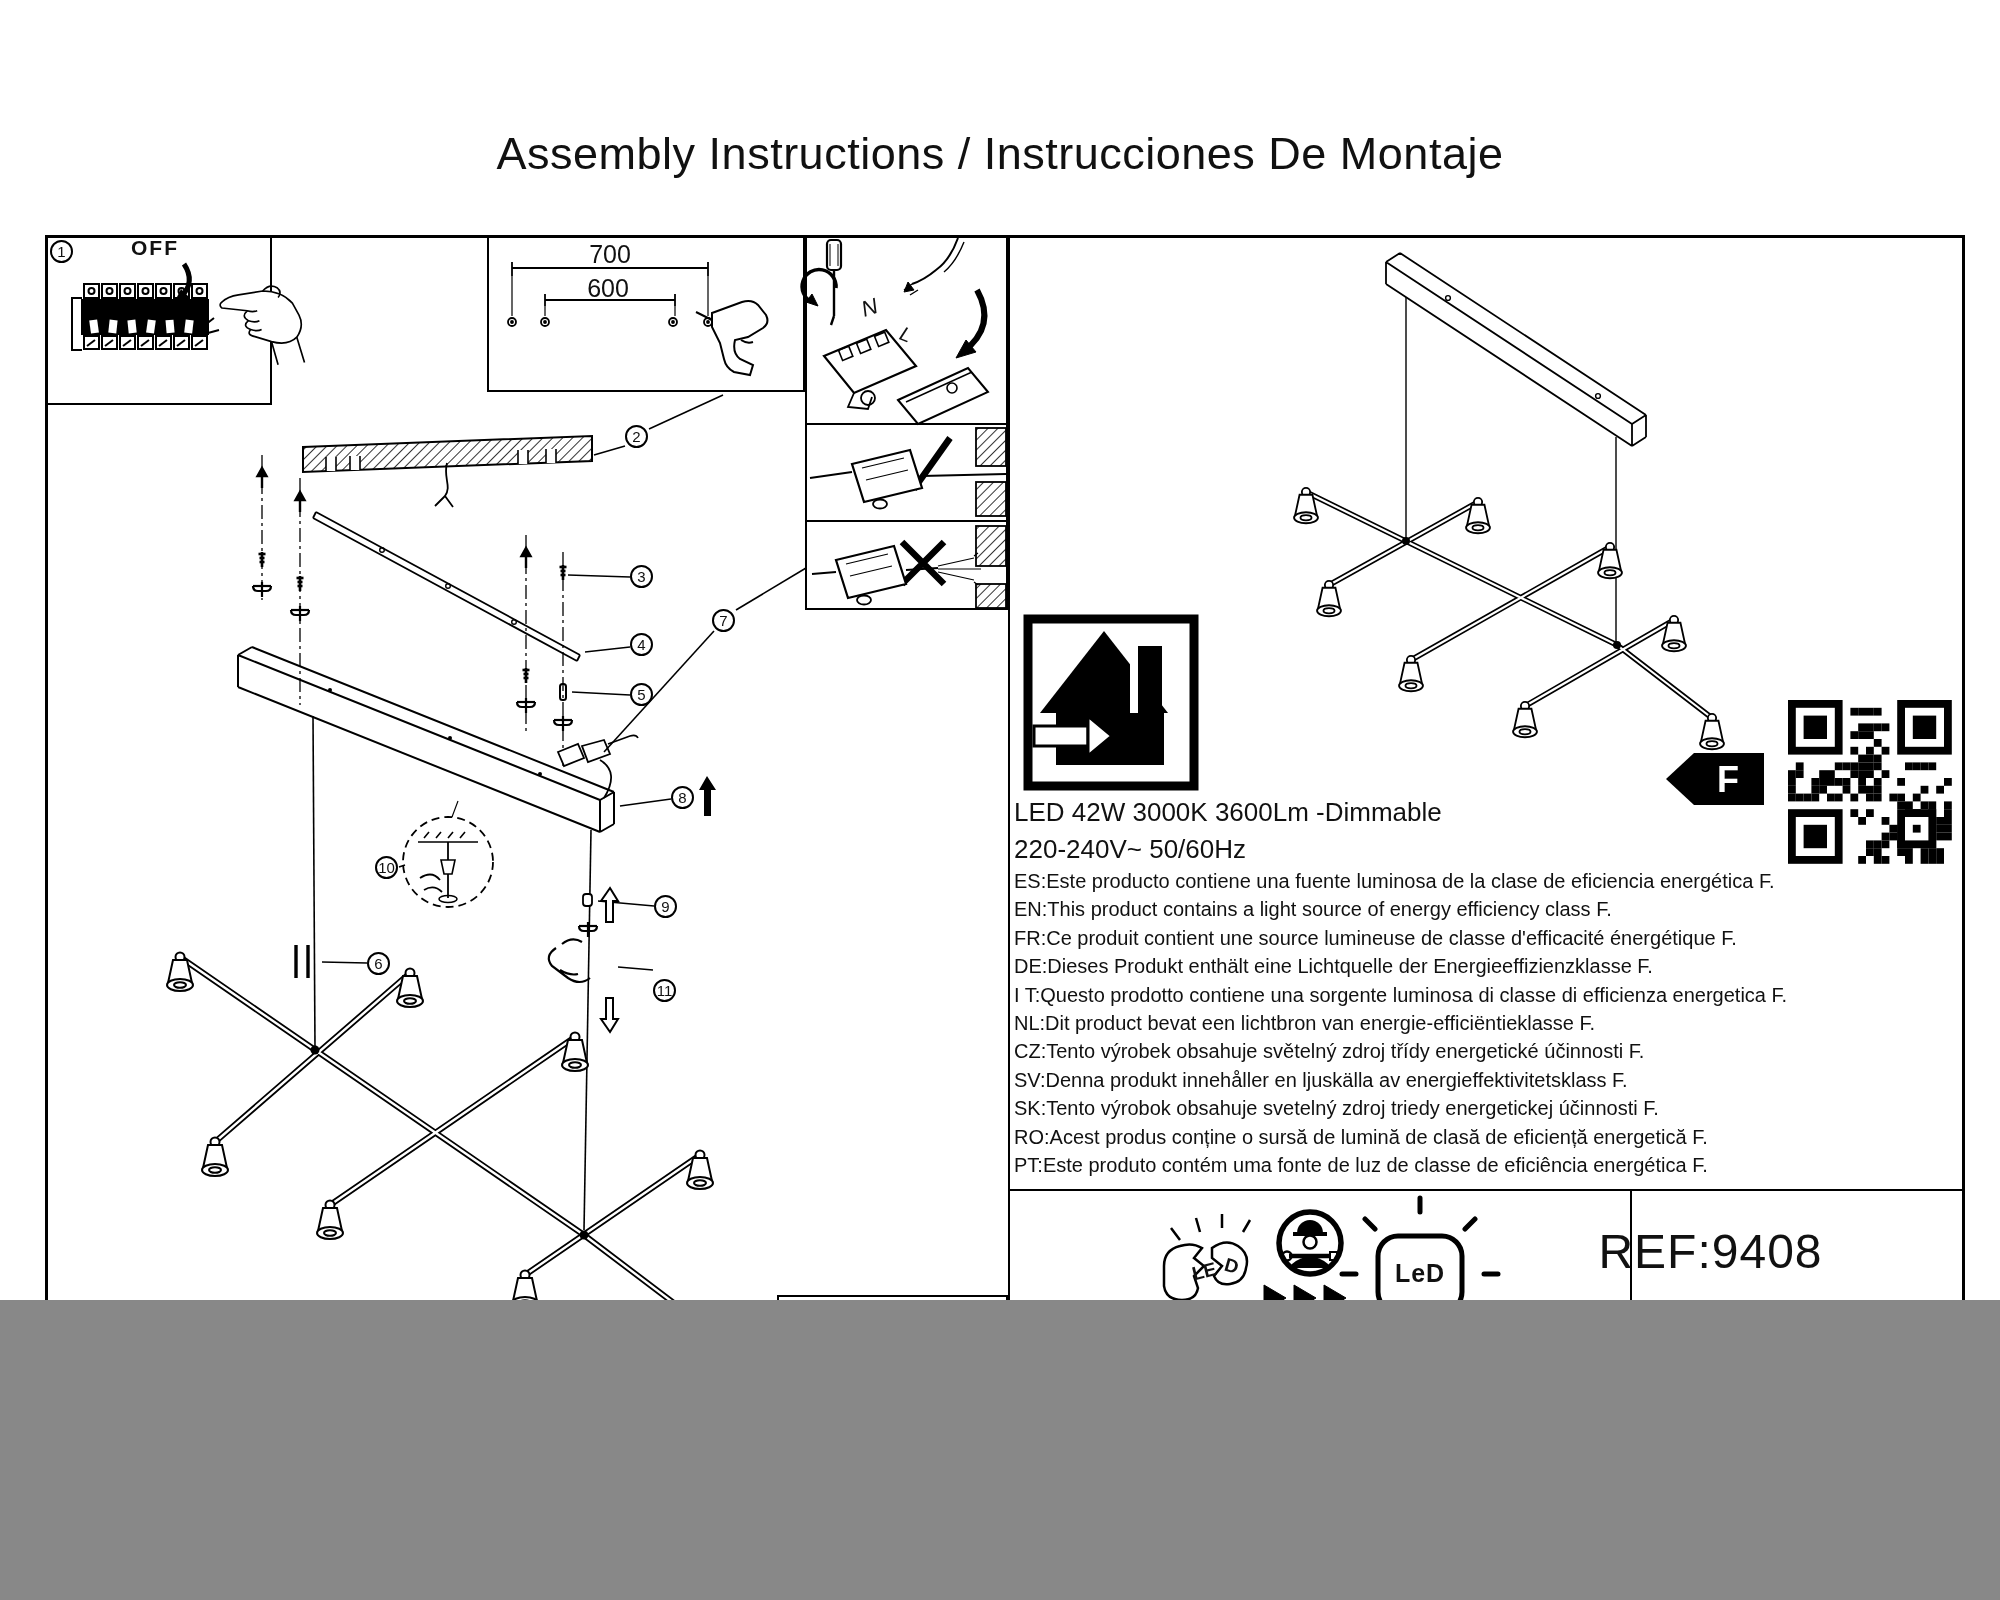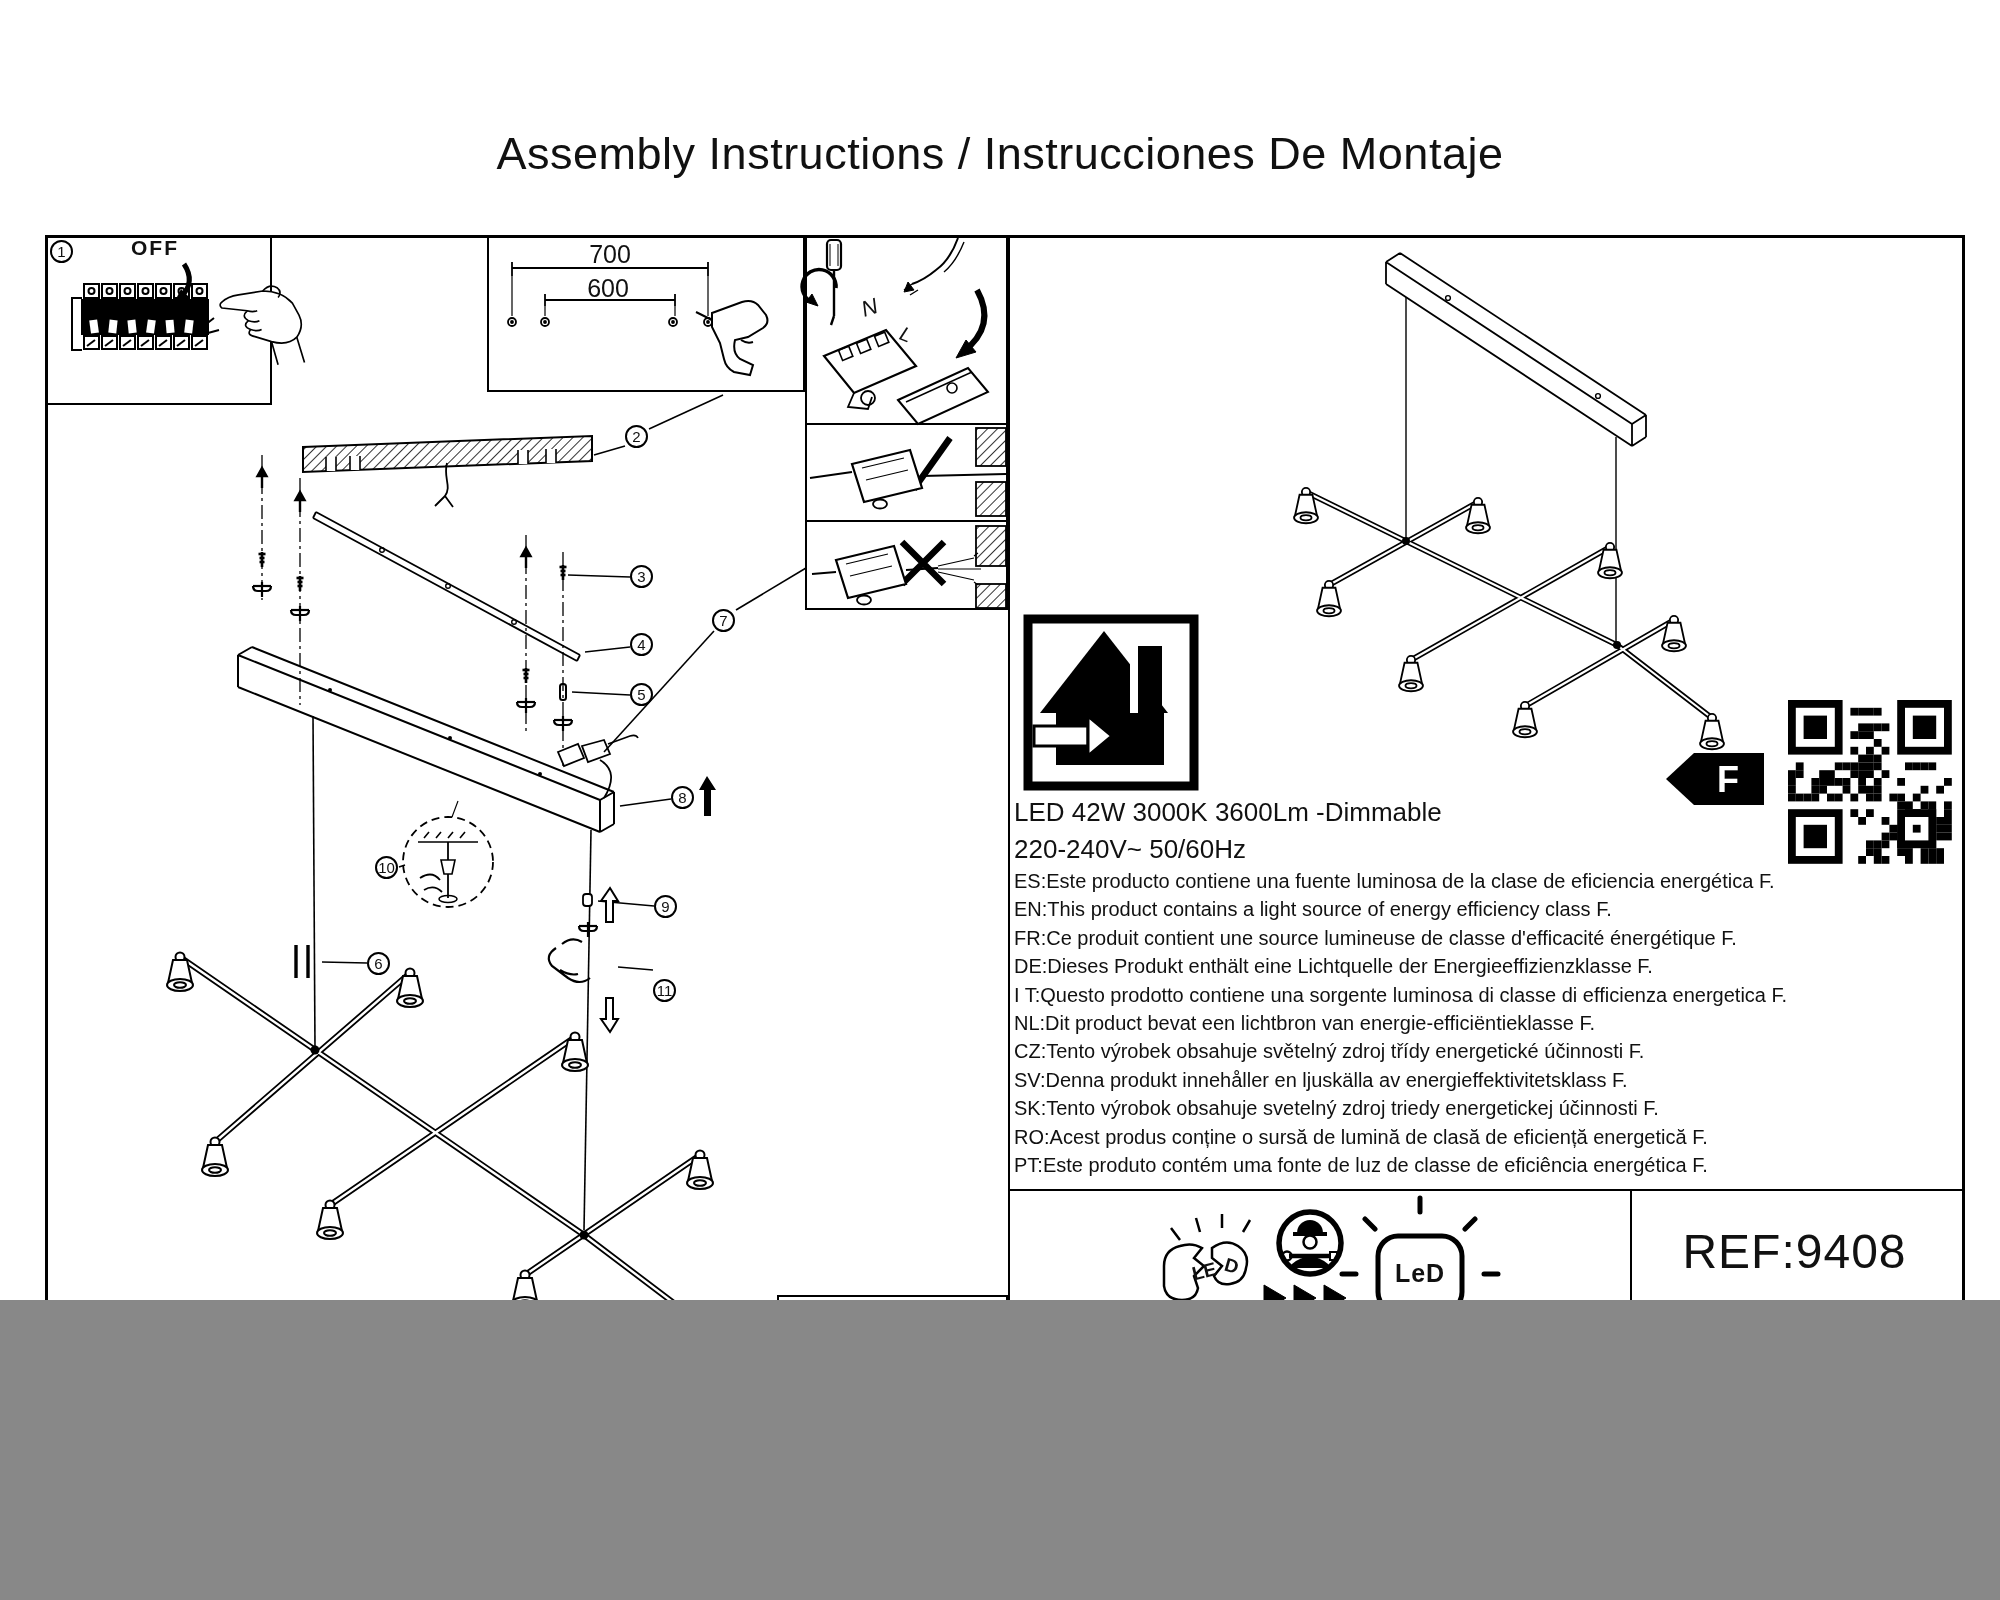--- a/index.html
+++ b/index.html
@@ -15,21 +15,21 @@
            font-size:15px;line-height:1;z-index:5;box-sizing:border-box;}
   .lbl{position:absolute;z-index:5;white-space:nowrap;}
   .dim{font-size:25px;width:80px;text-align:center;}
   .bold{font-weight:700;}
   .specs{position:absolute;left:1014px;top:794px;font-size:26px;line-height:37px;z-index:5;}
   .langs{position:absolute;left:1014px;top:867px;font-size:20px;line-height:28.4px;z-index:5;}
   .fletter{position:absolute;left:1692px;top:757px;width:72px;height:46px;color:#fff;
            font-size:36px;font-weight:700;text-align:center;line-height:46px;z-index:6;}
   .ledbadge{position:absolute;left:1378px;top:1259px;width:84px;text-align:center;
             font-size:25px;font-weight:700;letter-spacing:1px;z-index:6;}
-  .refbox{position:absolute;left:1628px;top:1224px;width:333px;text-align:center;
+  .refbox{position:absolute;left:1544px;top:1224px;width:333px;text-align:center;
           font-size:48px;letter-spacing:1px;z-index:6;}
   .brand{position:absolute;top:1343px;font-family:"Liberation Serif",serif;font-weight:700;
          font-size:74px;z-index:6;}
   .brand-caret-stroke{stroke:var(--brand-green,#b5c90a);}
   .rot{transform-origin:left top;}
 </style>
 </head>
 <body>
 
 <div id="page">

